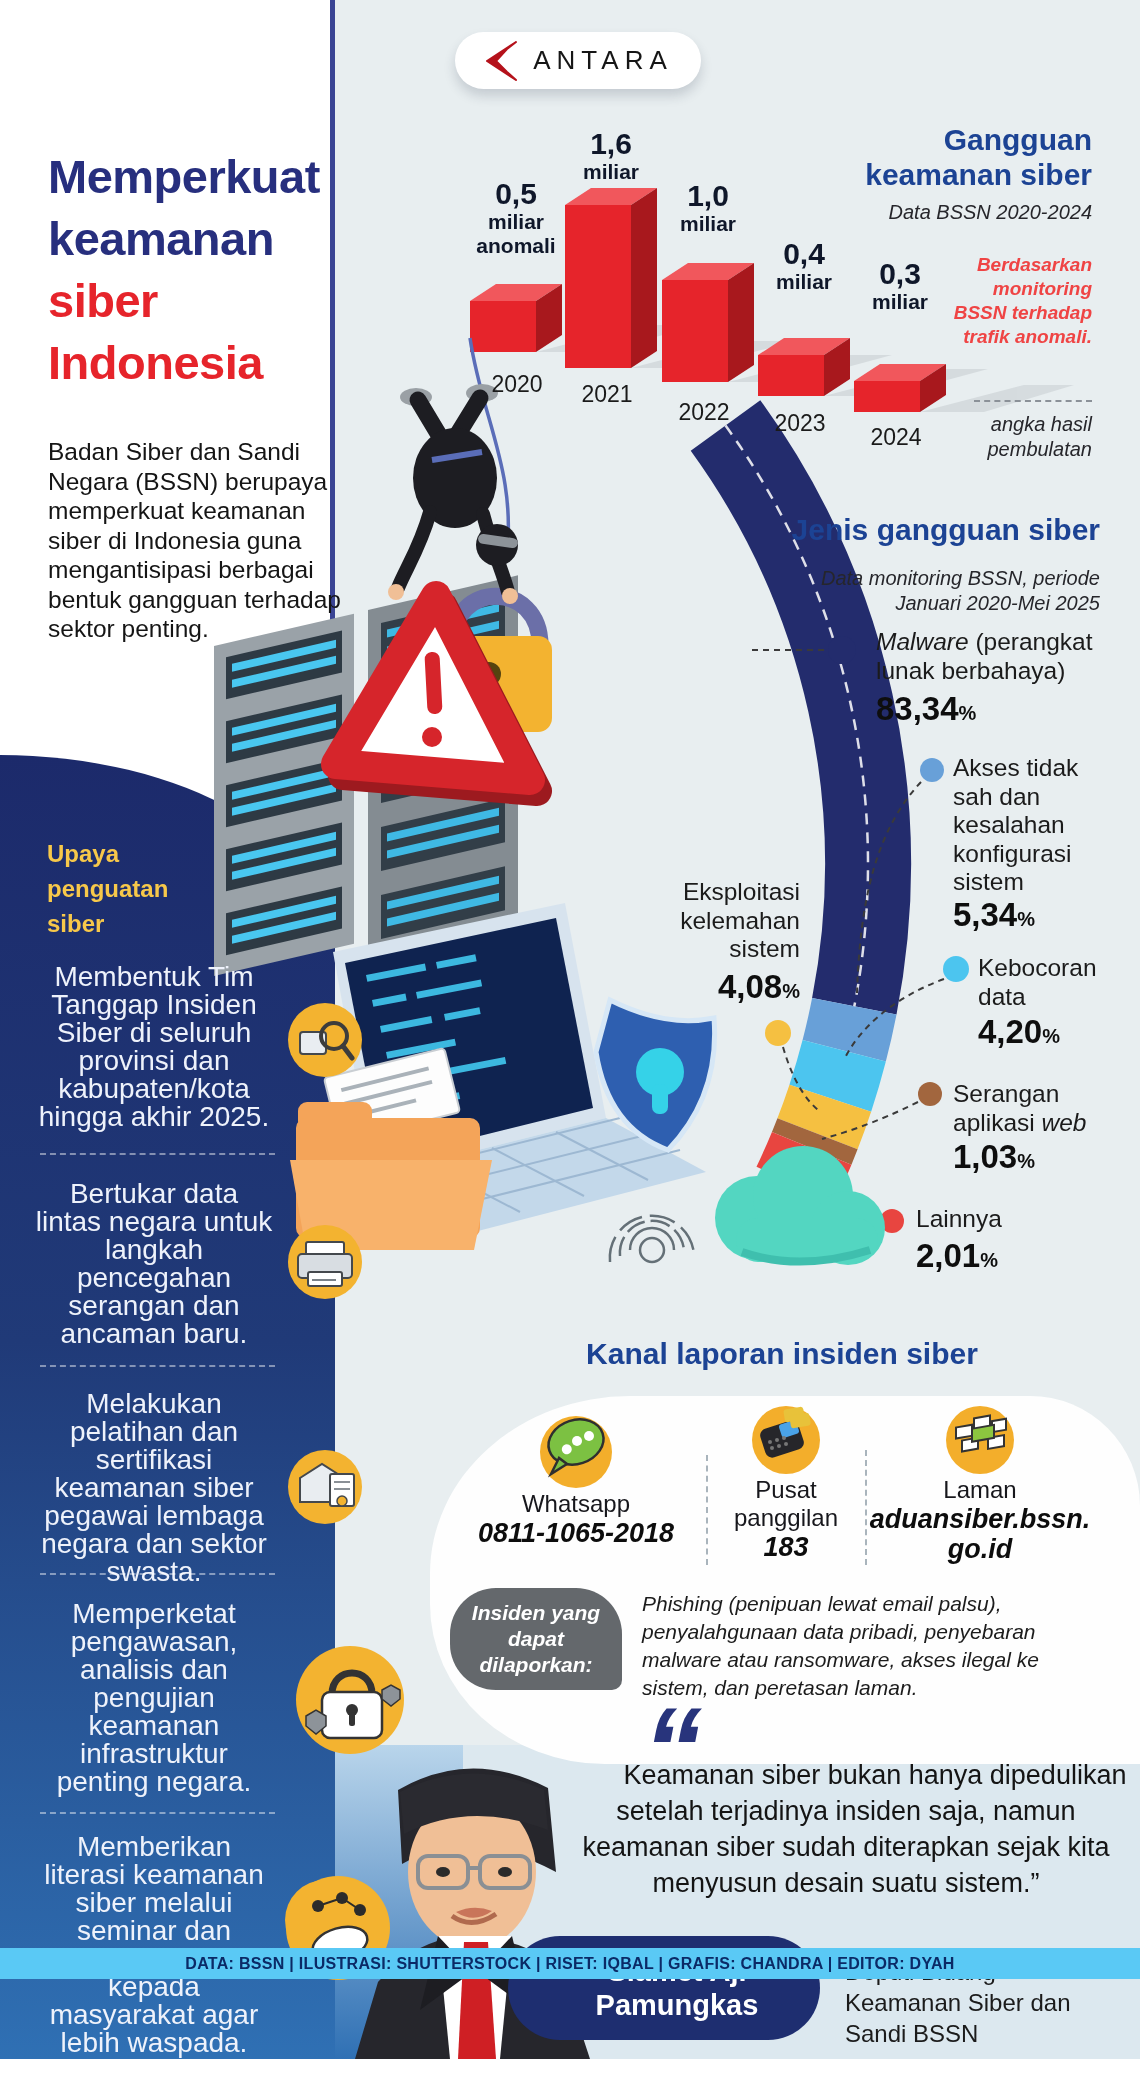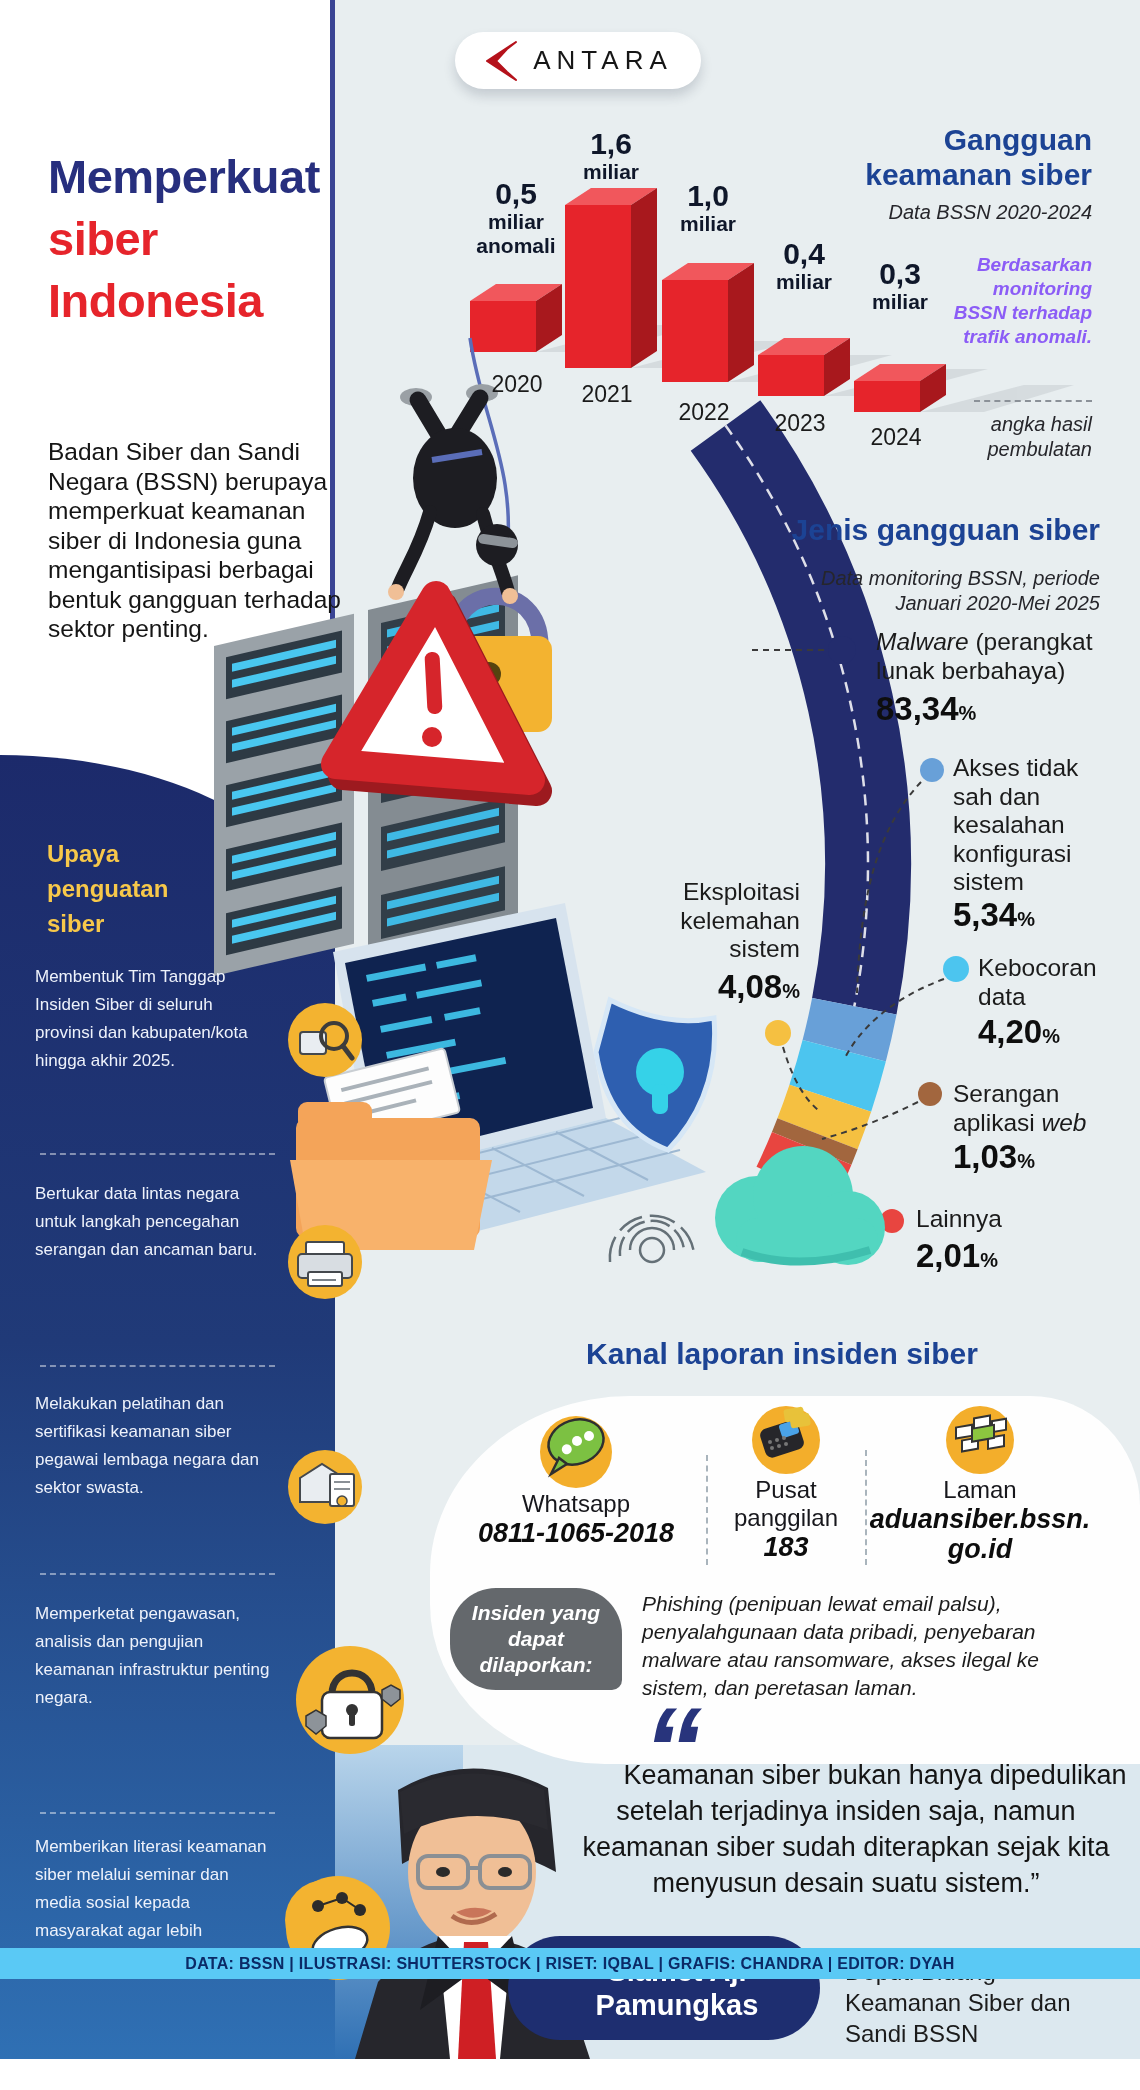--- a/index.html
+++ b/index.html
@@ -27,30 +27,30 @@
   .intro{left:48px;top:437px;width:296px;font-size:24.5px;line-height:29.5px;color:#151515;}
   
   .bar-label{width:130px;text-align:center;color:#0f172a;}
   .bar-num{font-size:30px;font-weight:bold;line-height:32px;}
   .bar-unit{font-size:21px;font-weight:bold;line-height:24px;}
   .bar-year{width:90px;text-align:center;font-size:23px;color:#1a1a1a;}
   
   .sec-h{font-size:30px;font-weight:bold;color:#1c4394;line-height:35px;}
   .r-align{text-align:right;}
   .subtitle{font-size:20px;font-style:italic;color:#26262b;line-height:25px;}
-  .note{font-size:19px;font-weight:bold;font-style:italic;color:#8b5cf6;line-height:24px;}
+  .note{font-size:19px;font-weight:bold;font-style:italic;color:#ef4444;line-height:24px;}
   .dash-sep{border-top:2px dashed #8b9198;}
   
   .leg{color:#1b1b1b;font-size:24.5px;line-height:28.5px;}
   .it{font-style:italic;}
   .pct{font-weight:bold;color:#0e0e0e;}
   .pct-num{font-size:33px;} .pct-sign{font-size:20px;}
   
   .sb-title{left:47px;top:836px;width:180px;color:#f7c84a;font-size:24px;font-weight:bold;line-height:35px;}
-  .sb-item{left:35px;width:238px;text-align:left;color:#eef2fb;font-size:17px;line-height:28px;}
+  .sb-item{left:35px;width:238px;text-align:center;color:#eef2fb;font-size:28px;line-height:28px;}
   .sb-sep{left:40px;width:235px;border-top:2px dashed rgba(255,255,255,.45);}
   
   .ch-title{left:432px;top:1336px;width:700px;text-align:center;}
   .channel{display:flex;flex-direction:column;align-items:center;text-align:center;}
   .ch-label{font-size:24px;color:#17171c;line-height:28px;}
   .ch-value{font-size:27px;font-weight:bold;font-style:italic;color:#0d0d0d;line-height:30px;white-space:pre-line;}
   .vdash{border-left:2px dashed #a9b4bc;}
   .insiden{left:450px;top:1588px;width:172px;height:102px;background:#64686c;
     border-radius:46px 46px 10px 46px;display:flex;align-items:center;justify-content:center;
     color:#fff;font-size:21px;font-weight:bold;font-style:italic;text-align:center;line-height:26px;}
@@ -338,20 +338,21 @@
 
   <div class="abs logo-pill">
     <svg width="38" height="44" viewBox="0 0 38 44">
       <path d="M33 3 L4 22 L33 41 L24 33 L13 22 L24 10 Z" fill="#b5121b" stroke="#b5121b" stroke-width="2" stroke-linejoin="round"></path>
     </svg>
     <span class="logo-text">ANTARA</span>
   </div>
 
   <div class="abs title">
     <div class="navy">Memperkuat</div>
+    <div class="navy">keamanan</div>
     <div class="red">siber</div>
     <div class="red">Indonesia</div>
   </div>
   <div class="abs intro">Badan Siber dan Sandi Negara (BSSN) berupaya memperkuat keamanan siber di Indonesia guna mengantisipasi berbagai bentuk gangguan terhadap sektor penting.</div>
 
   <div class="abs bar-label" style="left:451px;top:178px;">
     <div class="bar-num">0,5</div>
     <div class="bar-unit" style="width:96px;margin:0 auto;">miliar anomali</div>
   </div>
   <div class="abs bar-label" style="left:546px;top:128px;">

